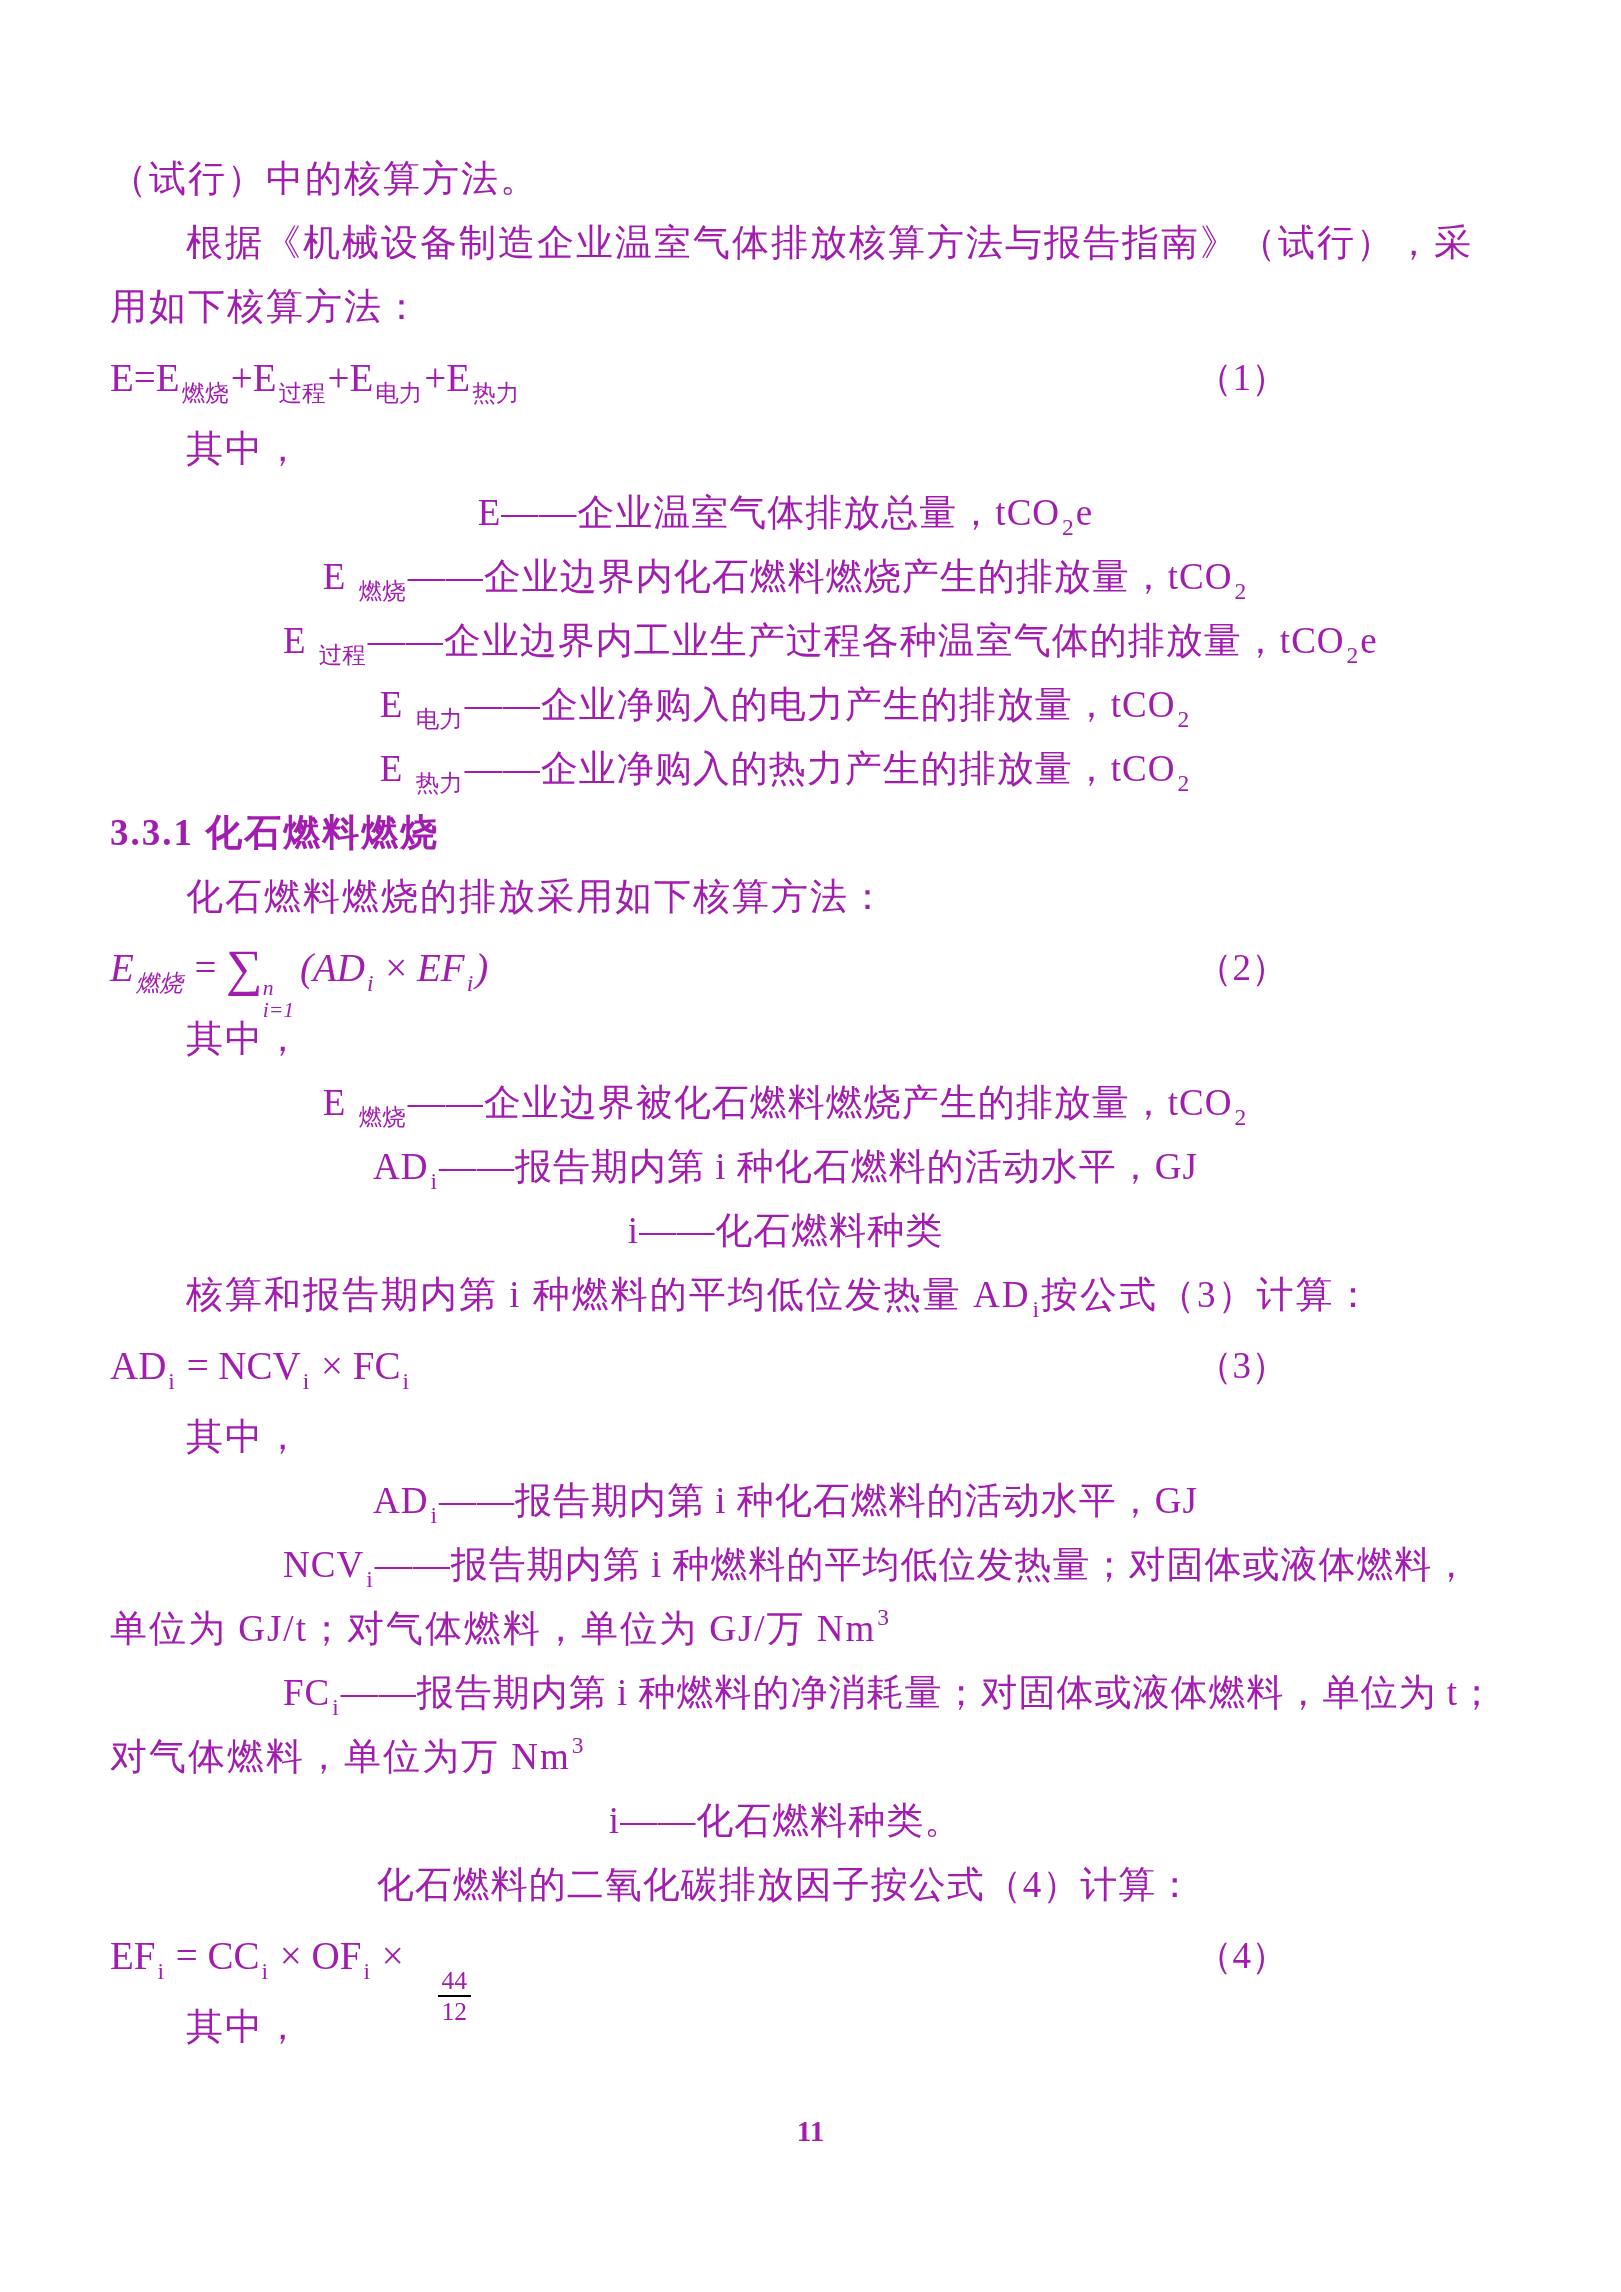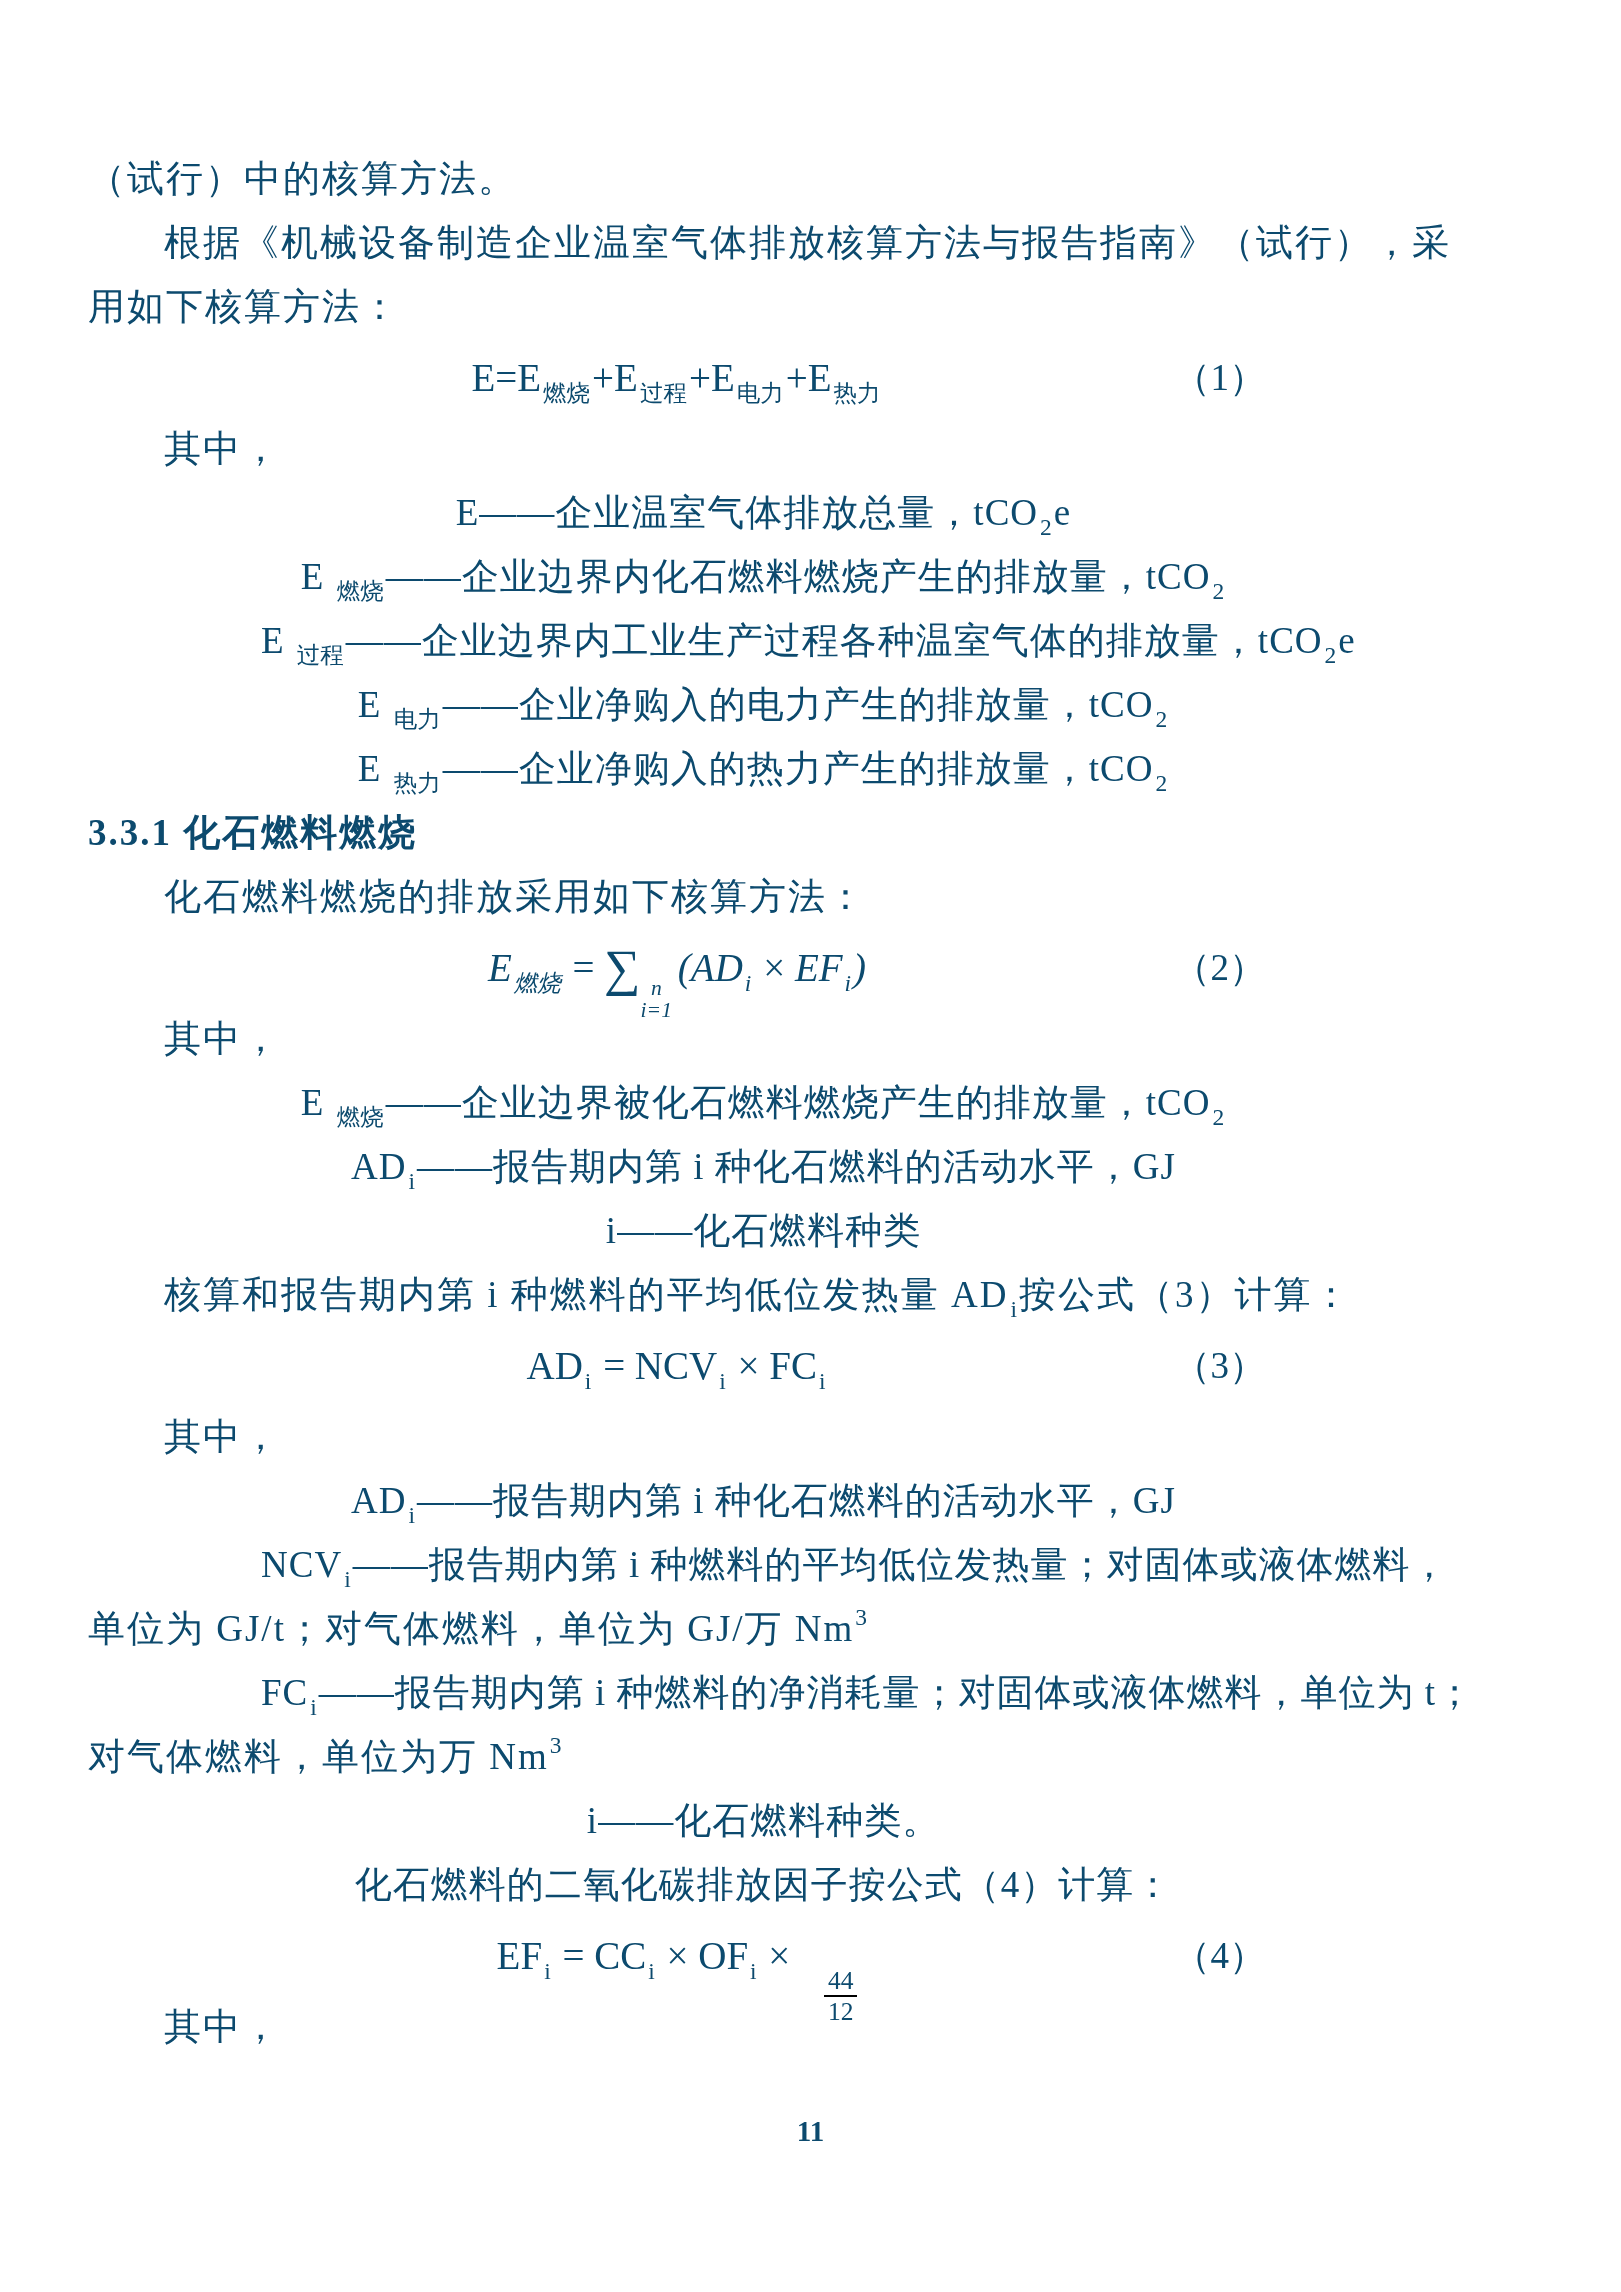--- a/index.html
+++ b/index.html
@@ -1,40 +1,40 @@
 <!DOCTYPE html>
 <html><head>
 <meta charset="utf-8">
 <style>
   html,body{margin:0;padding:0;background:#ffffff;}
   .page{
     position:relative;
     width:1621px;height:2293px;
     background:#ffffff;
     box-sizing:border-box;
-    padding:147px 221px 0 88px;
+    padding:147px 221px 0 110px;
     font-family:"Liberation Serif","DejaVu Serif",serif;
-    color:#0c4a6e;
+    color:#a21caf;
     overflow:hidden;
   }
   .doc-body{width:1178px;}
   .line{
     position:relative;
     height:64px;line-height:64px;
     font-size:37px;
     letter-spacing:2px;
     white-space:nowrap;
   }
   .line.body{padding-left:0;}
   .line.indent{padding-left:76px;font-family:Liberation Serif, serif;}
   .line.def{padding-left:173px;letter-spacing:1px;text-align:center;}
   .line.heading{font-weight:bold;font-size:37px;letter-spacing:2px;}
   .line.formula{
     height:78px;line-height:78px;
-    text-align:center;
+    text-align:left;
     letter-spacing:0;
     font-size:39px;
   }
   .eqnum{
     position:absolute;right:0;top:0;
     letter-spacing:0;
     font-size:37px;
   }
   sub{font-size:23.5px;letter-spacing:0;line-height:0;vertical-align:-9.8px;margin:0 2px;}
   sup{font-size:23.5px;letter-spacing:0;line-height:0;vertical-align:15.7px;margin:0 1px;}

